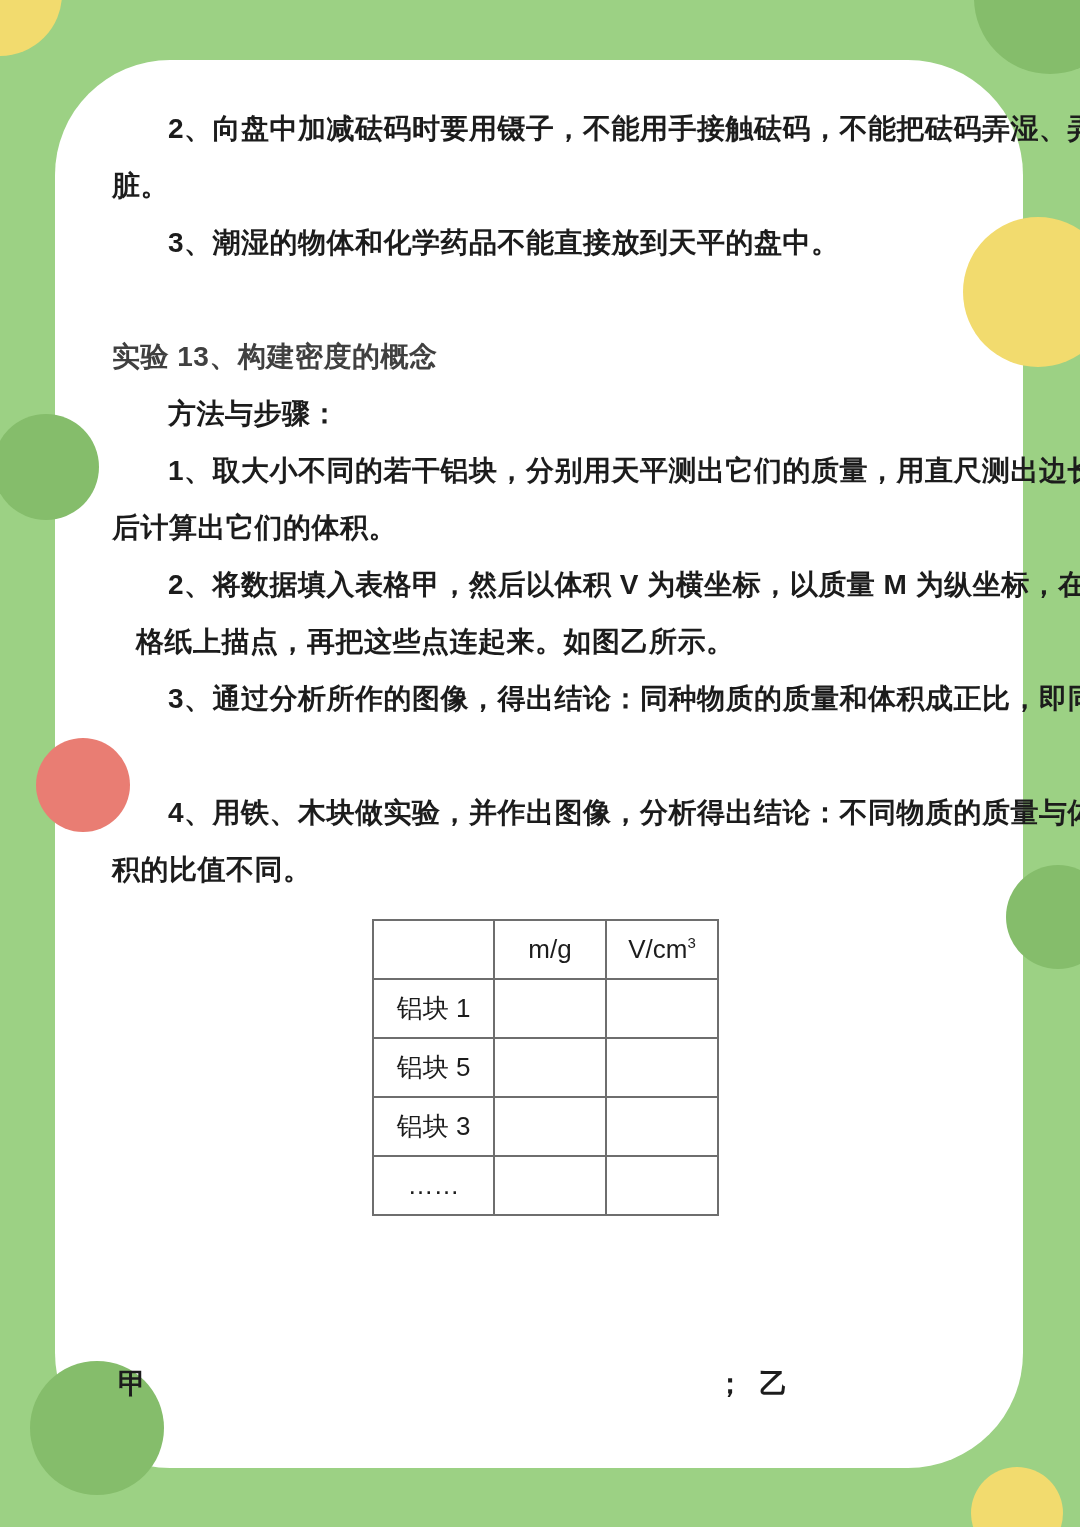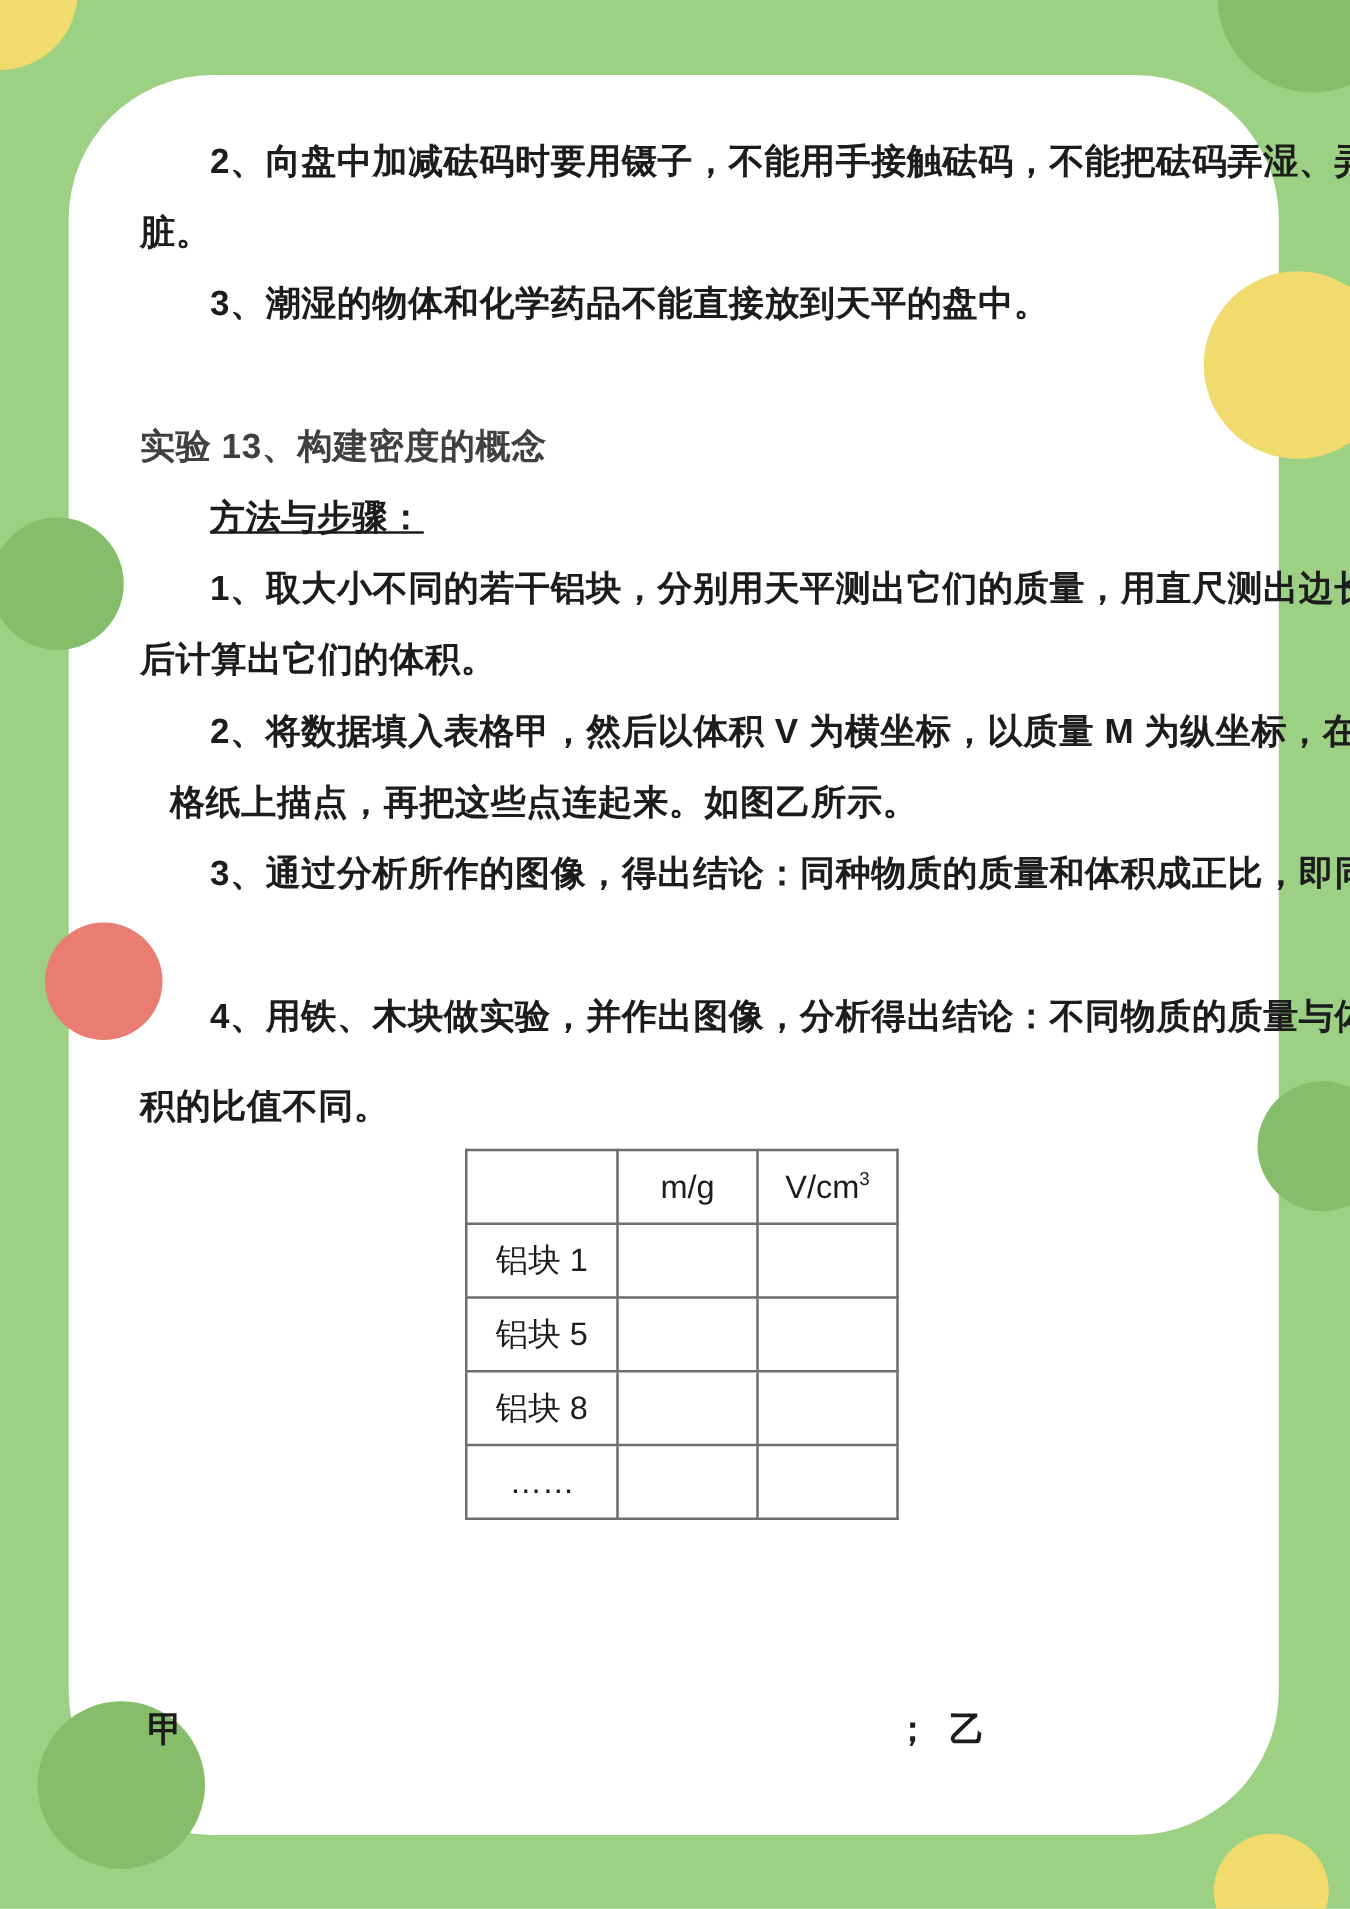--- a/index.html
+++ b/index.html
@@ -86,49 +86,49 @@
   <div class="circle c-red" style="left:36px; top:738px; width:94px; height:94px;"></div>
   <div class="circle c-green" style="left:1006px; top:865px; width:104px; height:104px;"></div>
   <div class="circle c-green" style="left:30px; top:1361px; width:134px; height:134px;"></div>
   <div class="circle c-yellow" style="left:971px; top:1467px; width:92px; height:92px;"></div>
 
   <div class="line indent" style="top:113px;">2、向盘中加减砝码时要用镊子，不能用手接触砝码，不能把砝码弄湿、弄</div>
   <div class="line cont" style="top:170px;">脏。</div>
   <div class="line indent" style="top:227px;">3、潮湿的物体和化学药品不能直接放到天平的盘中。</div>
 
   <div class="line section-title" style="top:341px;">实验 13、构建密度的概念</div>
-  <div class="line subheading" style="top:398px;text-decoration:underline;">方法与步骤：</div>
+  <div class="line subheading" style="top:398px;">方法与步骤：</div>
 
   <div class="line indent" style="top:455px;">1、取大小不同的若干铝块，分别用天平测出它们的质量，用直尺测出边长</div>
   <div class="line cont" style="top:512px;">后计算出它们的体积。</div>
   <div class="line indent" style="top:569px;">2、将数据填入表格甲，然后以体积 V 为横坐标，以质量 M 为纵坐标，在方</div>
   <div class="line cont" style="top:626px;margin-left:24px;">格纸上描点，再把这些点连起来。如图乙所示。</div>
   <div class="line indent" style="top:683px;">3、通过分析所作的图像，得出结论：同种物质的质量和体积成正比，即同</div>
   <div class="line indent" style="top:797px;">4、用铁、木块做实验，并作出图像，分析得出结论：不同物质的质量与体</div>
-  <div class="line cont" style="top:854px;margin-top:15px;">积的比值不同。</div>
+  <div class="line cont" style="top:854px;">积的比值不同。</div>
 
   <table class="data-table">
     <tbody>
         <tr>
       <td class="col-label"></td>
       <td class="col-mass">m/g</td>
       <td class="col-volume"><span>V/cm</span><sup>3</sup></td>
     </tr>
     <tr>
       <td>铝块 1</td>
       <td></td>
       <td></td>
     </tr>
     <tr>
       <td>铝块 5</td>
       <td></td>
       <td></td>
     </tr>
     <tr>
-      <td>铝块 8</td>
+      <td>铝块 3</td>
       <td></td>
       <td></td>
     </tr>
     <tr>
       <td>……</td>
       <td></td>
       <td></td>
     </tr>
   </tbody>
     </table>

